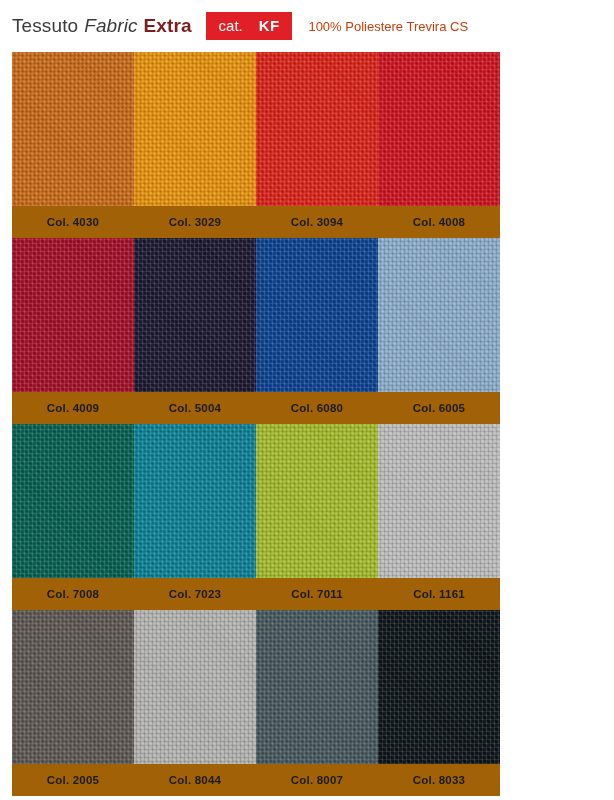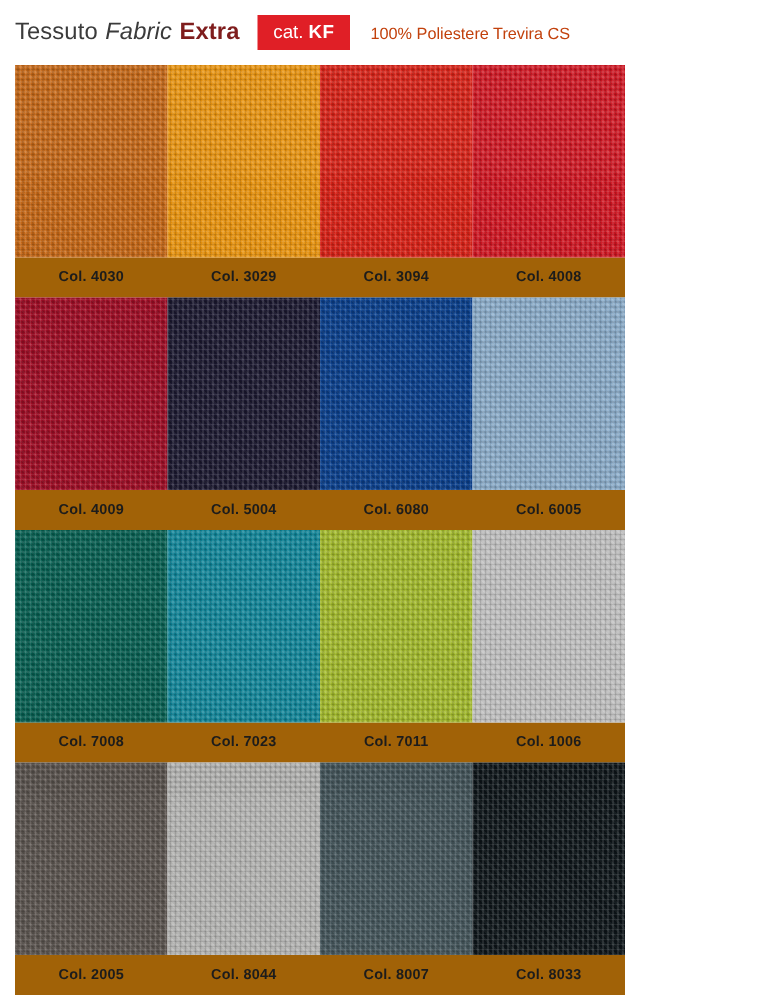--- a/index.html
+++ b/index.html
@@ -44,21 +44,21 @@
   .cat-badge {
     margin-left: 14px;
     background: #e01f26;
     color: #ffffff;
     font-size: 15px;
     line-height: 1;
     padding: 6px 13px 7px 13px;
     white-space: nowrap;
     display: inline-flex;
     align-items: flex-start;
-    gap: 4px;
+    gap: 16px;
   }
   .cat-badge .cat-word { font-weight: 400; }
   .cat-badge .cat-code { font-weight: 700; letter-spacing: 0.3px; }
 
   .composition {
     margin-left: 16px;
     font-size: 13px;
     color: #c2410c;
     font-weight: 400;
     white-space: nowrap;
@@ -201,21 +201,21 @@
             <div class="weave"></div>
           </div>
           <div class="swatch" style="background: rgb(190, 190, 190);">
             <div class="weave"></div>
           </div>
         </div>
         <div class="label-strip">
           <div class="swatch-label">Col. 7008</div>
           <div class="swatch-label">Col. 7023</div>
           <div class="swatch-label">Col. 7011</div>
-          <div class="swatch-label">Col. 1006</div>
+          <div class="swatch-label">Col. 1161</div>
         </div>
       </div>
       <div class="swatch-row">
         <div class="swatch-strip">
           <div class="swatch" style="background: rgb(94, 87, 82);">
             <div class="weave"></div>
           </div>
           <div class="swatch" style="background: rgb(180, 180, 178);">
             <div class="weave"></div>
           </div>

